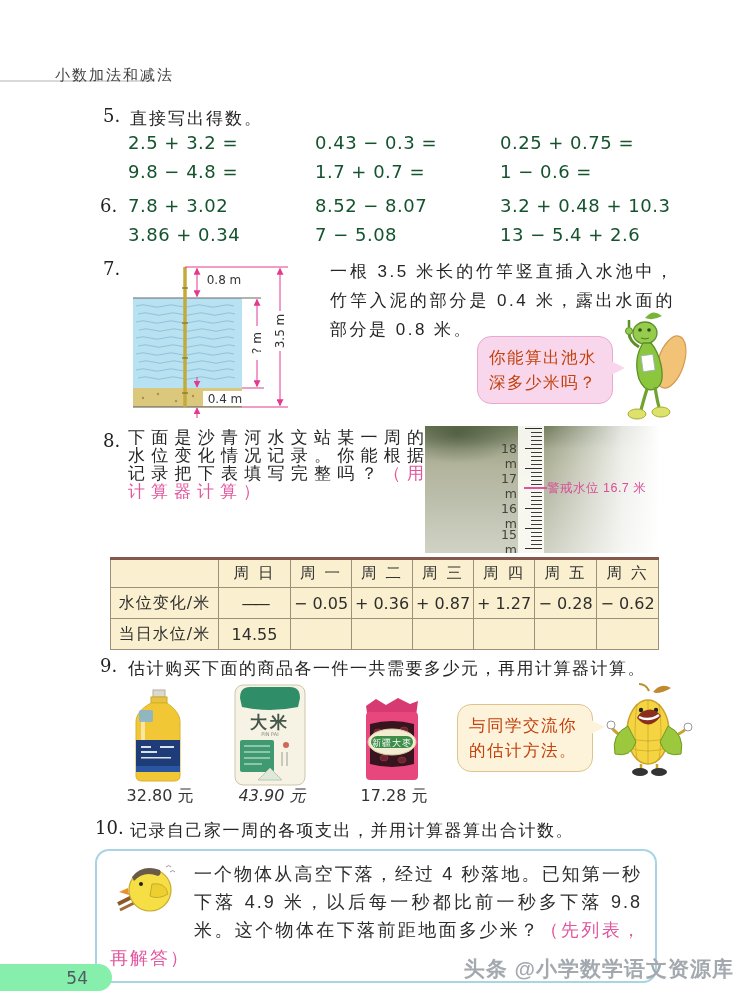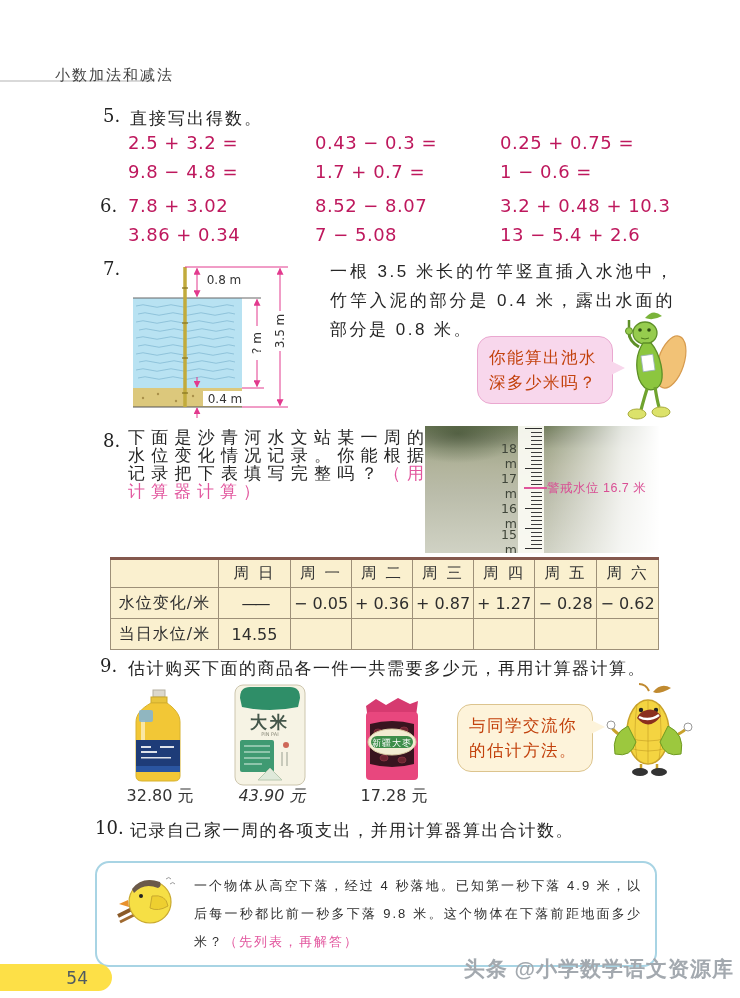--- a/index.html
+++ b/index.html
@@ -1,21 +1,21 @@
 <!DOCTYPE html>
 <html><head>
 <meta charset="utf-8">
 <style>
   html,body{margin:0;padding:0;background:#ffffff;}
   .page{position:relative;width:740px;height:998px;background:#fff;overflow:hidden;
         font-family:"Liberation Sans",sans-serif;color:#2d2d2d;}
   .abs{position:absolute;}
   .num{position:absolute;font-family:"DejaVu Serif",serif;font-size:18px;color:#222;}
   .cjk{letter-spacing:1.5px;font-size:17px;line-height:29px;color:#262626;}
-  .eq{position:absolute;font-family:"DejaVu Sans",sans-serif;font-size:18px;color:#be185d;letter-spacing:0.5px;white-space:nowrap;}
+  .eq{position:absolute;font-family:"DejaVu Sans",sans-serif;font-size:18px;color:#14532d;letter-spacing:0.5px;white-space:nowrap;}
   .pink{color:#e2569e;}
   .header-line{position:absolute;left:0;top:80px;width:152px;height:2px;background:#d9d9d9;}
   .header-title{position:absolute;left:55px;top:60px;font-size:15px;color:#3f3f3f;letter-spacing:2px;}
   .p7text{position:absolute;left:330px;top:257px;width:345px;text-align:justify;letter-spacing:2.5px;}
   .p8text{position:absolute;left:128px;top:429px;width:302px;text-align:justify;letter-spacing:6px;line-height:18px;}
   .p9text{position:absolute;left:128px;top:654px;white-space:nowrap;letter-spacing:1.5px;}
   .p10text{position:absolute;left:130px;top:816px;white-space:nowrap;letter-spacing:1.5px;}
   .bubble{position:absolute;border-radius:14px;font-size:16.5px;letter-spacing:1.5px;line-height:25px;
           padding:8px 11px;color:#c2410c;z-index:3;}
   .bubble-pink{left:477px;top:336px;width:112px;background:#f8d7ec;border:1.5px solid #eaa8d0;}
@@ -44,23 +44,23 @@
   .wtable th,.wtable td{border:1px solid #9d9078;background:#faf0cf;text-align:center;padding:0;
           font-size:16px;color:#2e2e2e;font-family:"DejaVu Sans",sans-serif;}
   .wtable th{height:27px;font-weight:normal;font-size:15.5px;letter-spacing:2px;color:#333;}
   .wtable td{height:30px;}
   .rowlabel{font-size:15.5px;letter-spacing:1px;}
   .dash{color:#7f6f91;letter-spacing:-3px;}
   .price{position:absolute;width:84px;text-align:center;font-family:"DejaVu Sans",sans-serif;
          font-size:16px;color:#333;top:786px;}
   .note{position:absolute;left:95px;top:849px;width:532px;min-height:66px;background:#fff;
         border:2px solid #a8d4e4;border-radius:14px;padding:9px 13px;
-        font-size:13px;line-height:28px;letter-spacing:2px;color:#2d2d2d;text-align:justify;margin-top:12px;}
+        font-size:18px;line-height:28px;letter-spacing:2px;color:#2d2d2d;text-align:justify;}
   .note .birdwrap{float:left;width:76px;height:54px;margin:2px 8px 2px 0;}
-  .footer-pill{position:absolute;left:0;top:964px;width:112px;height:27px;background:#fde047;
+  .footer-pill{position:absolute;left:0;top:964px;width:112px;height:27px;background:#86efac;
         border-radius:0 14px 14px 0;display:flex;align-items:center;justify-content:flex-end;
         padding-right:24px;box-sizing:border-box;font-family:"DejaVu Sans",sans-serif;
         font-size:17px;color:#4f5a62;}
   .watermark{position:absolute;right:6px;top:955px;font-size:21px;font-weight:bold;color:#a3a9af;letter-spacing:1px;}
   svg text{font-family:"DejaVu Sans",sans-serif;}
 </style>
 </head>
 <body>
 
 <div class="page">

